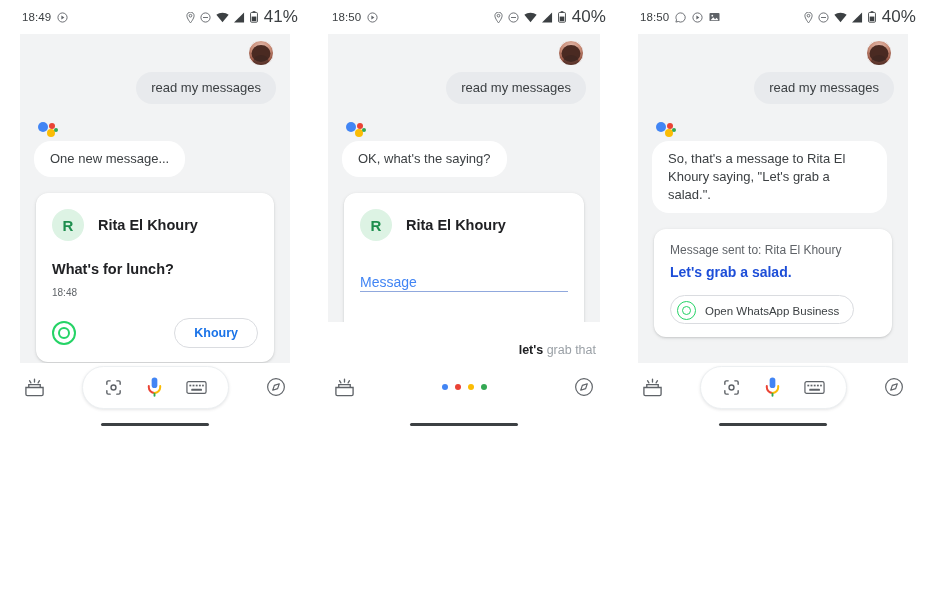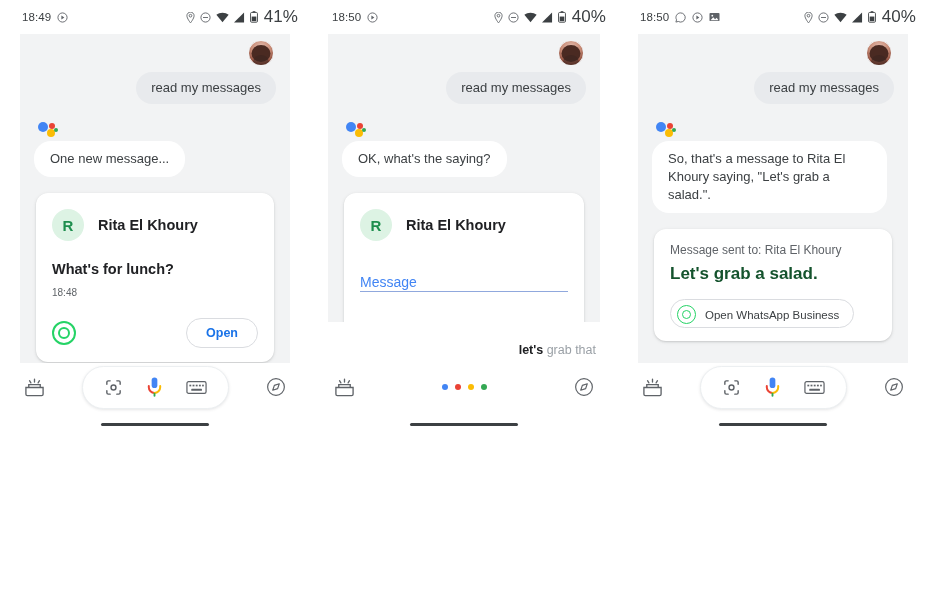--- a/index.html
+++ b/index.html
@@ -234,23 +234,23 @@
   .compose-btns { display: flex; gap: 8px; }
 
   
   .card-sent { padding: 14px 16px 13px 16px; }
   .sent-to {
     font-size: 12px;
     color: #5f6368;
   }
   .sent-body {
     margin-top: 7px;
-    font-size: 17px;
+    font-size: 14px;
     font-weight: bold;
-    color: #14532d;
+    color: #1d4ed8;
   }
   .chip {
     margin-top: 15px;
     display: inline-flex; align-items: center; gap: 9px;
     border: 1px solid #dadce0;
     border-radius: 16px;
     padding: 5px 14px 3px 6px;
     font-size: 11.5px;
     color: #3c4043;
     background: #fff;
@@ -381,21 +381,21 @@
           <div class="card-head">
             <div class="contact-av">R</div>
             <div class="contact-name">Rita El Khoury</div>
           </div>
           <div class="msg-text">What's for lunch?</div>
           <div class="msg-time">18:48</div>
           <div class="card-foot">
             <span class="wa-ico">
                 <span></span>
               </span>
-            <button class="btn-outline">Open</button>
+            <button class="btn-outline">Khoury</button>
           </div>
         </div>
       </div>
     </div>
 
     <div class="navbar">
       <span>
         <svg width="21" height="21" viewBox="0 0 22 22">
             <path d="M2 11h18v7a1.5 1.5 0 0 1-1.5 1.5h-15A1.5 1.5 0 0 1 2 18z" fill="none" stroke="#5f6368" stroke-width="1.4"></path>
             <path d="M5 11V8h12v3" fill="none" stroke="#5f6368" stroke-width="1.4"></path>

